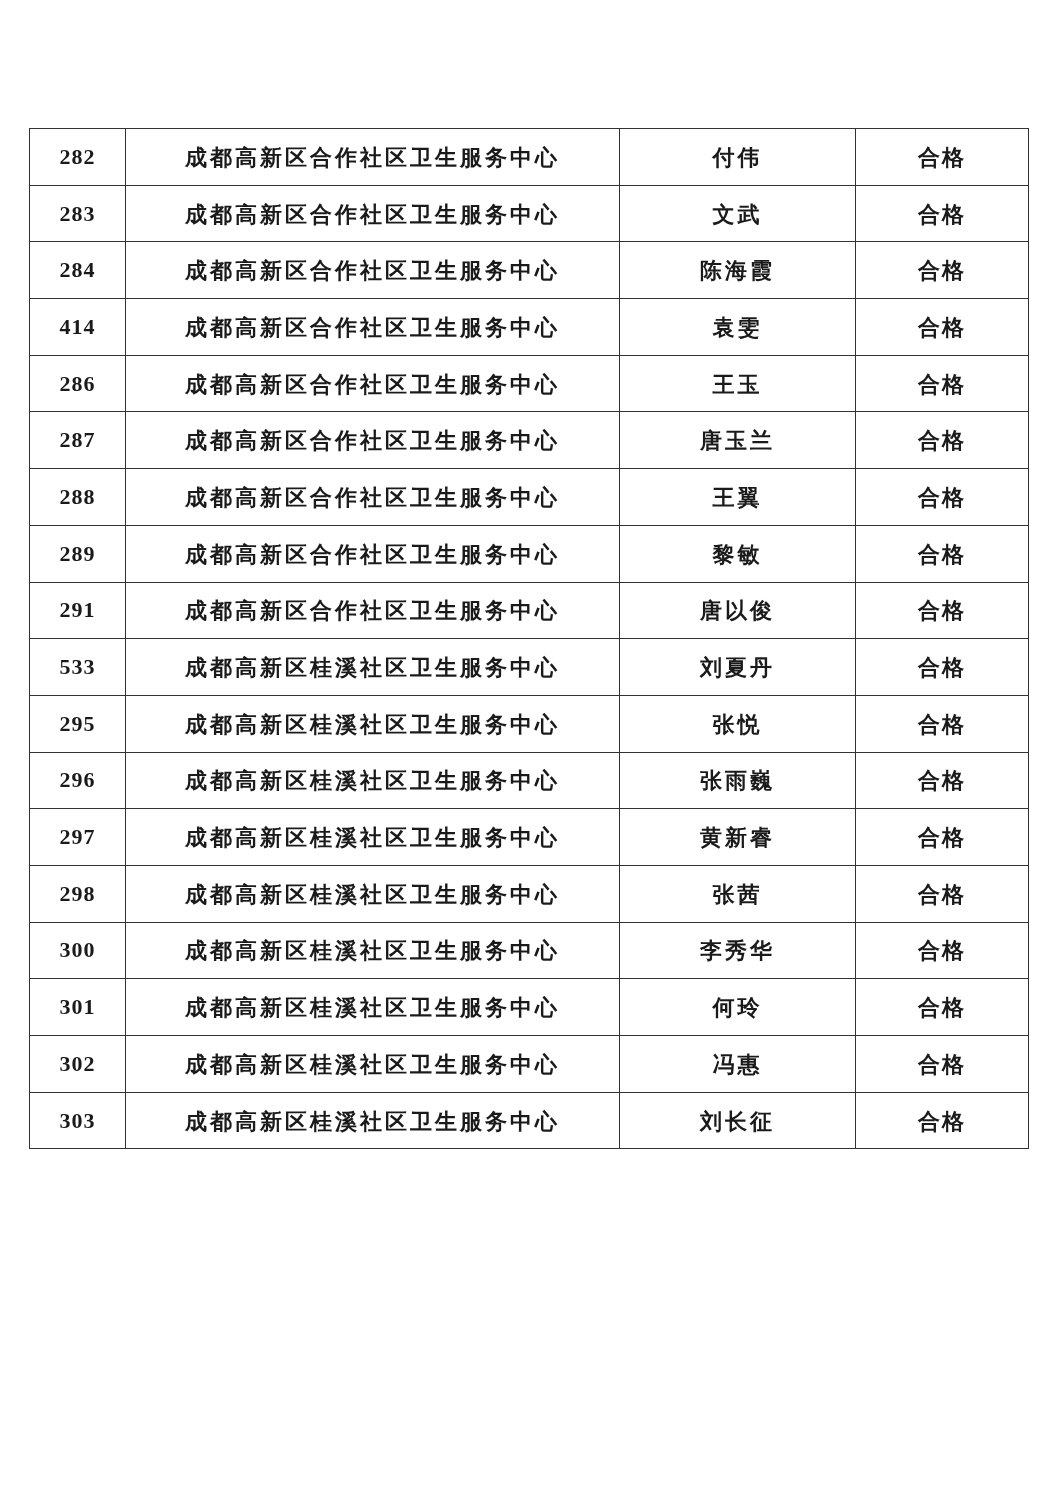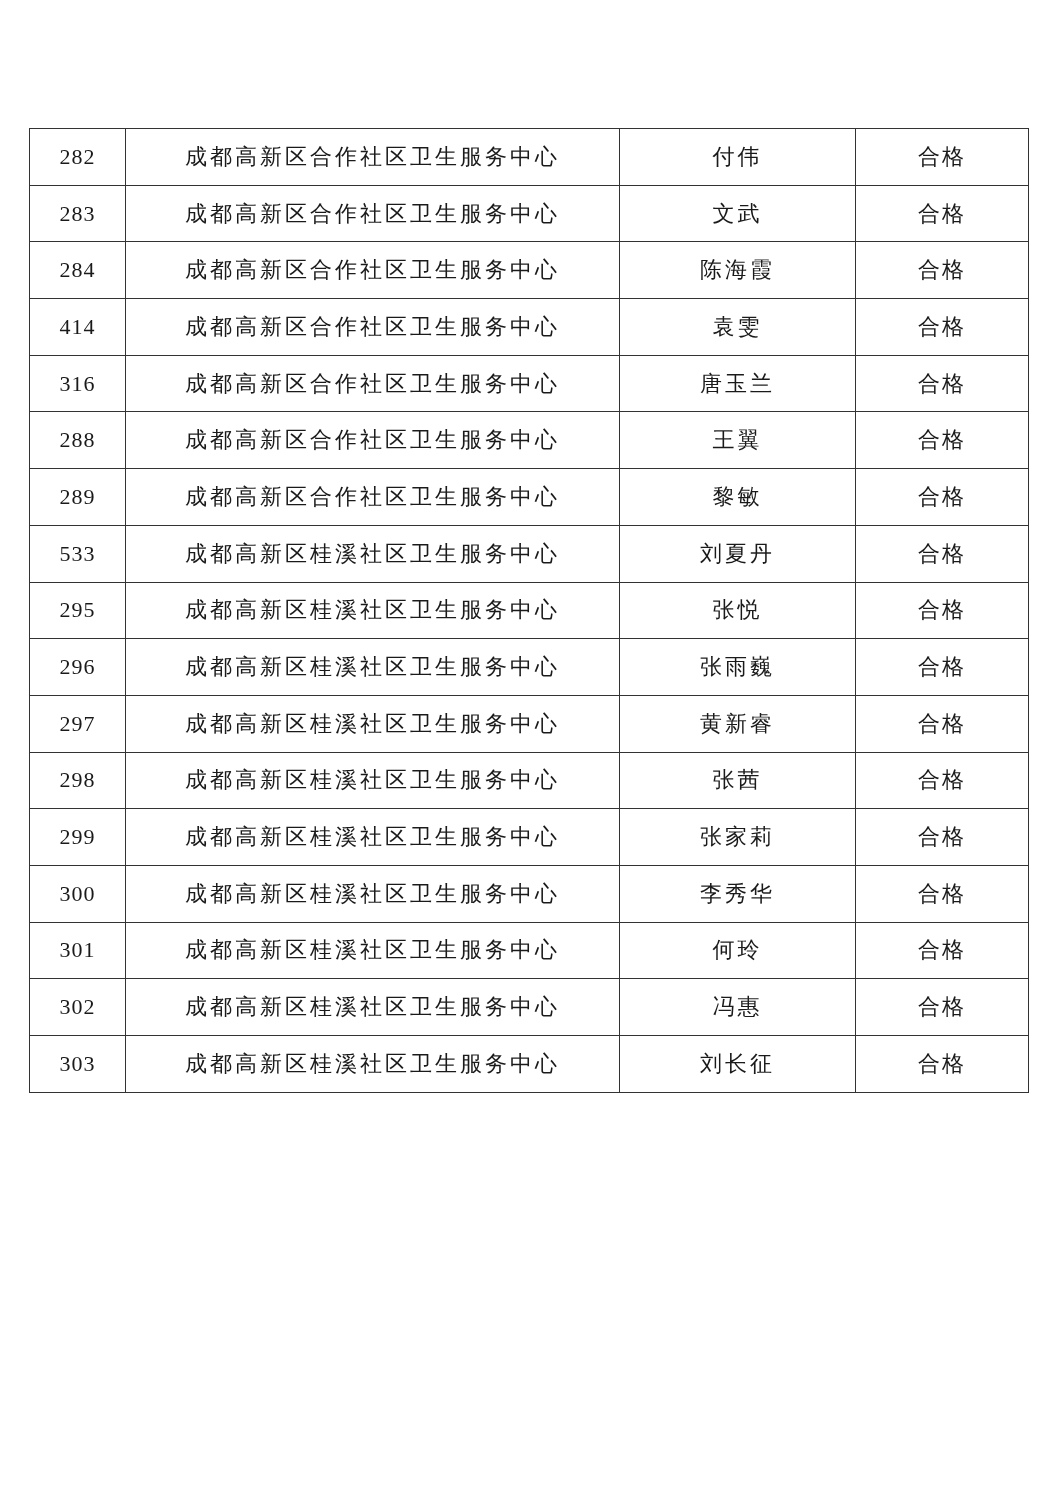--- a/index.html
+++ b/index.html
@@ -22,20 +22,21 @@
       height: 1504px;
       background: #ffffff;
     }
     table.results {
       position: absolute;
       left: 29px;
       top: 128px;
       width: 999px;
       border-collapse: collapse;
       table-layout: fixed;
+      font-weight: bold;
     }
     table.results td {
       border: 1.5px solid #333333;
       height: 55.7px;
       padding: 0;
       text-align: center;
       vertical-align: middle;
       font-size: 22px;
       line-height: 1;
     }
@@ -91,43 +92,55 @@
     <td class="result">合格</td>
   </tr>
 
   <tr>
     <td class="no">414</td>
     <td class="org">成都高新区合作社区卫生服务中心</td>
     <td class="name">袁雯</td>
     <td class="result">合格</td>
   </tr>
 
-
-  <tr>
-    <td class="no">316</td>
+  <tr>
+    <td class="no">286</td>
+    <td class="org">成都高新区合作社区卫生服务中心</td>
+    <td class="name">王玉</td>
+    <td class="result">合格</td>
+  </tr>
+
+  <tr>
+    <td class="no">287</td>
     <td class="org">成都高新区合作社区卫生服务中心</td>
     <td class="name">唐玉兰</td>
     <td class="result">合格</td>
   </tr>
 
   <tr>
     <td class="no">288</td>
     <td class="org">成都高新区合作社区卫生服务中心</td>
     <td class="name">王翼</td>
     <td class="result">合格</td>
   </tr>
 
   <tr>
     <td class="no">289</td>
     <td class="org">成都高新区合作社区卫生服务中心</td>
     <td class="name">黎敏</td>
     <td class="result">合格</td>
   </tr>
 
 
+  <tr>
+    <td class="no">291</td>
+    <td class="org">成都高新区合作社区卫生服务中心</td>
+    <td class="name">唐以俊</td>
+    <td class="result">合格</td>
+  </tr>
 
 
   <tr>
     <td class="no">533</td>
     <td class="org">成都高新区桂溪社区卫生服务中心</td>
     <td class="name">刘夏丹</td>
     <td class="result">合格</td>
   </tr>
 
 
@@ -152,26 +165,20 @@
     <td class="result">合格</td>
   </tr>
 
   <tr>
     <td class="no">298</td>
     <td class="org">成都高新区桂溪社区卫生服务中心</td>
     <td class="name">张茜</td>
     <td class="result">合格</td>
   </tr>
 
-  <tr>
-    <td class="no">299</td>
-    <td class="org">成都高新区桂溪社区卫生服务中心</td>
-    <td class="name">张家莉</td>
-    <td class="result">合格</td>
-  </tr>
 
   <tr>
     <td class="no">300</td>
     <td class="org">成都高新区桂溪社区卫生服务中心</td>
     <td class="name">李秀华</td>
     <td class="result">合格</td>
   </tr>
 
   <tr>
     <td class="no">301</td>

